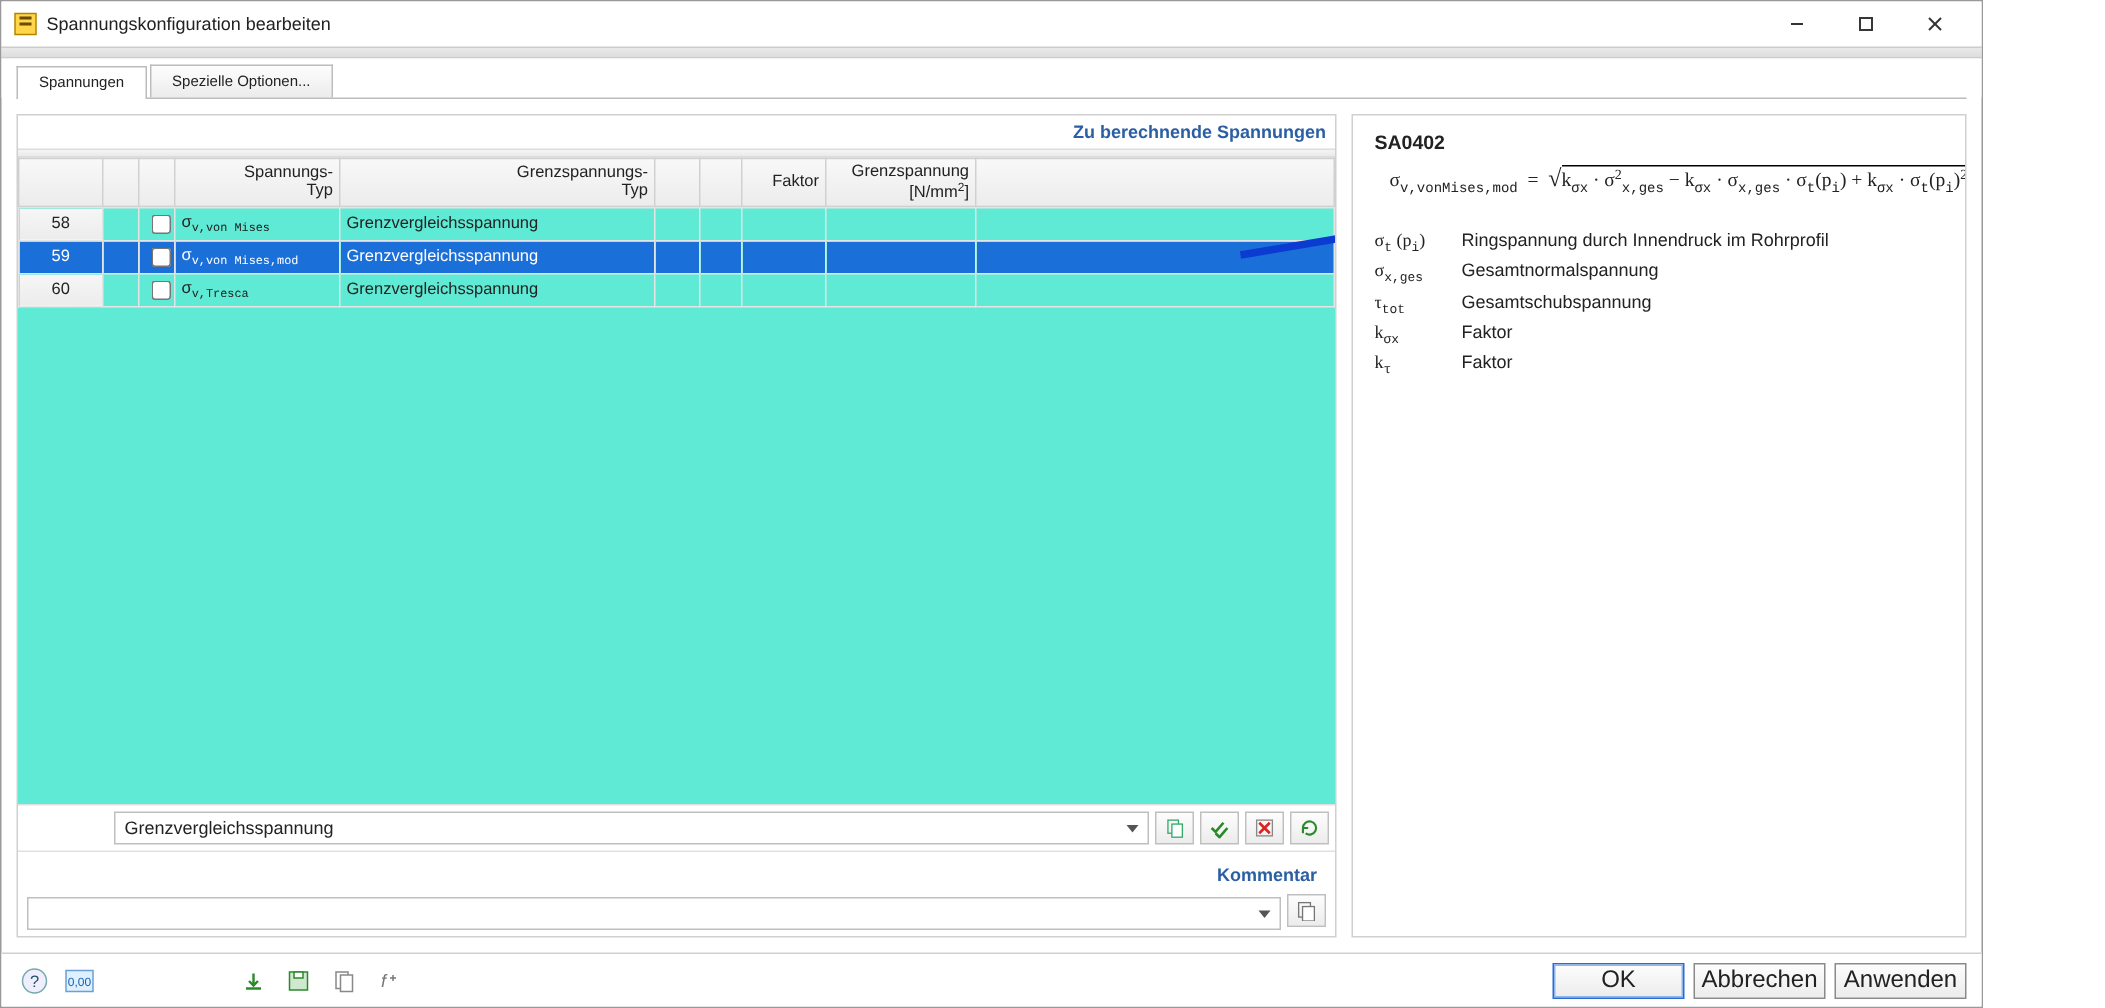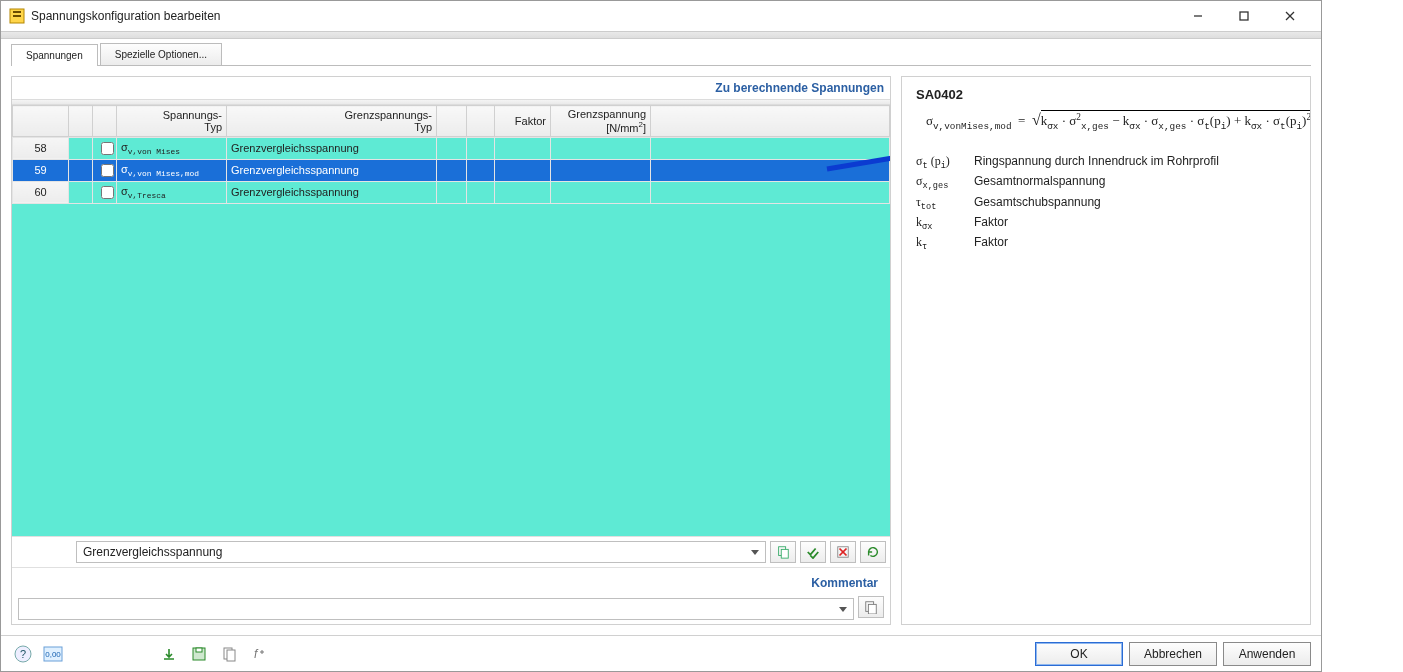--- a/index.html
+++ b/index.html
@@ -37,21 +37,21 @@
   .right .desc { font-size:12px; margin-bottom:18px; }
   .formula { font-family: "Cambria Math","Times New Roman",serif; font-size:13px; margin:8px 0 22px 10px; white-space:nowrap; }
   .formula .sqrt { border-top:1px solid #000; padding-top:1px; display:inline-block; }
   .symtable { margin-top:6px; }
   .symtable div { display:flex; gap:12px; font-size:12px; margin:3px 0; }
   .symtable .sym { width:46px; font-family:"Cambria Math","Times New Roman",serif; }
   .calc-note { margin-top:26px; font-size:12px; }
   .calc-note .eq { font-family:"Cambria Math","Times New Roman",serif; margin-top:4px; }
   .footer { height:36px; border-top:1px solid #d0d0d0; display:flex; align-items:center; padding:0 10px; gap:6px; background:#fff; }
   .footer .spacer { flex:1; }
-  .footer .btn { min-width:88px; height:24px; border:1px solid #8a8a8a; background:linear-gradient(#fdfdfd,#ececec); display:flex; align-items:center; justify-content:center; cursor:pointer; font-size:12px; }
+  .footer .btn { min-width:88px; height:24px; border:1px solid #8a8a8a; background:linear-gradient(#fdfdfd,#ececec); display:flex; align-items:center; justify-content:center; cursor:pointer; font-size:16px; }
   .footer .btn.primary { border:1px solid #2b6cd4; box-shadow:0 0 0 1px #8fb7ef inset; }
   .small-tool { width:24px; height:24px; border:1px solid transparent; display:flex; align-items:center; justify-content:center; cursor:pointer; }
   .arrow-annotation { position:absolute; pointer-events:none; }
   sub { font-size:0.72em;font-family:Liberation Mono, monospace; }
   sup { font-size:0.72em; }
   .chev { width:0;height:0;border-left:4px solid transparent;border-right:4px solid transparent;border-top:5px solid #555; }
 </style>
 </head>
 <body>
 

